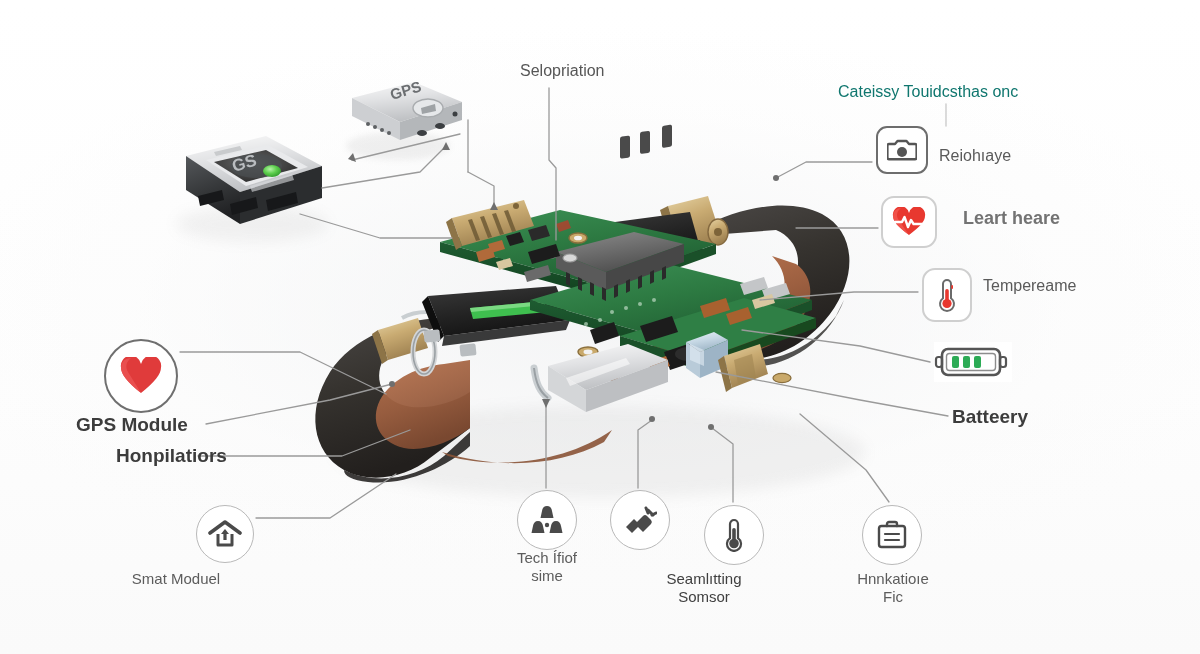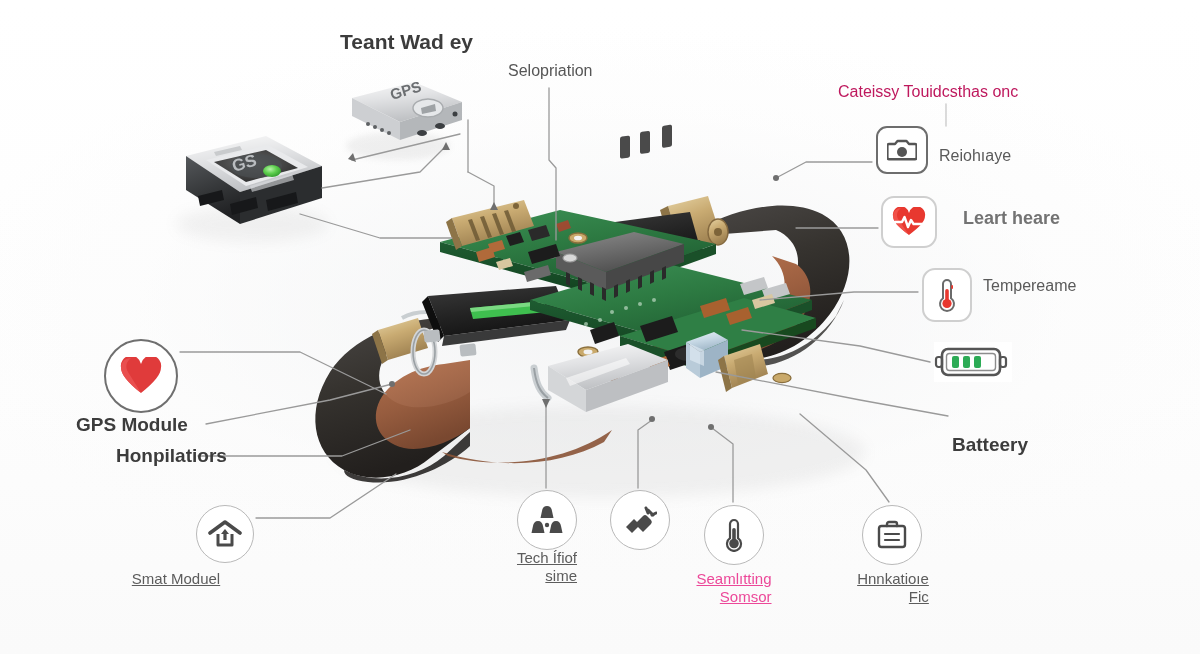--- a/index.html
+++ b/index.html
@@ -35,39 +35,39 @@
   }
 
   
   .lbl {
     position: absolute;
     color: #4a4a4a;
     white-space: pre;
     line-height: 1.18;
   }
   .lbl.bold   { font-weight: 700; color: #3c3c3c; }
-  .lbl.center { text-align: right; transform: translateX(-50%); text-decoration: underline; }
+  .lbl.center { text-align: center; transform: translateX(-50%); }
 
   .t-title-left   { left: 340px; top:  30px; font-size: 21px; }
   .t-title-mid    { left: 489px; top:  28px; font-size: 23px; }
-  .t-sub-mid      { left: 508px; top:  62px; font-size: 16px; color:#565656; }
-  .t-title-right  { left: 838px; top:  83px; font-size: 16px; color:#be185d; }
+  .t-sub-mid      { left: 520px; top:  62px; font-size: 16px; color:#565656; }
+  .t-title-right  { left: 838px; top:  83px; font-size: 16px; color:#0f766e; }
 
   .t-camera   { left: 939px; top: 147px; font-size: 16px; color:#5a5a5a; }
   .t-heart    { left: 963px; top: 208px; font-size: 18px; font-weight:700; color:#737373; }
   .t-temp     { left: 983px; top: 277px; font-size: 16px; color:#5a5a5a; }
-  .t-battery  { left: 952px; top: 406px; font-size: 19px; font-weight:700; color:#3c3c3c;margin-top:28px; }
+  .t-battery  { left: 952px; top: 406px; font-size: 19px; font-weight:700; color:#3c3c3c; }
 
   .t-gps      { left:  76px; top: 414px; font-size: 19px; font-weight:700; color:#3c3c3c; }
   .t-honp     { left:  76px; top: 445px; font-size: 19px; font-weight:700; color:#3c3c3c;margin-left:40px; }
 
   .t-smat     { left: 176px; top: 570px; font-size: 15px; color:#5c5c5c; }
   .t-tech     { left: 547px; top: 549px; font-size: 15px; color:#5c5c5c; }
   .t-epart    { left: 640px; top: 549px; font-size: 15px; color:#5c5c5c; }
-  .t-seam     { left: 734px; top: 570px; font-size: 15px; color:#ec4899; }
+  .t-seam     { left: 704px; top: 570px; font-size: 15px; color:#404040; }
   .t-ocid     { left: 893px; top: 570px; font-size: 15px; color:#5c5c5c; }
 
   
   .badge {
     position: absolute;
     display: flex;
     align-items: center;
     justify-content: center;
     background: #ffffff;
   }
@@ -464,21 +464,20 @@
       <path d="M546 408 l-4 -9 l8 0 z" fill="#6f6f6f" stroke="none"></path>
       <path d="M638 488 L638 430 L652 420"></path>
       <circle cx="652" cy="419" r="3" fill="#6f6f6f" stroke="none"></circle>
       <path d="M733 502 L733 444 L712 428"></path>
       <circle cx="711" cy="427" r="3" fill="#6f6f6f" stroke="none"></circle>
       <path d="M889 502 L866 470 L800 414"></path>
       <path d="M940 440 L1000 440" opacity="0"></path>
     </g>
   </svg>
 
-  <div class="lbl bold t-title-left">Teant Wad ey</div>
   <div class="lbl t-sub-mid">Selopriation</div>
   <div class="lbl t-title-right">Cateissy Touidcsthas onc</div>
 
   <div class="lbl t-camera">Reiohıaye</div>
   <div class="lbl t-heart">Leart heare</div>
   <div class="lbl t-temp">Tempereame</div>
   <div class="lbl t-battery">Batteery</div>
 
   <div class="lbl t-gps">GPS Module</div>
   <div class="lbl t-honp">Honpilatiors</div>

